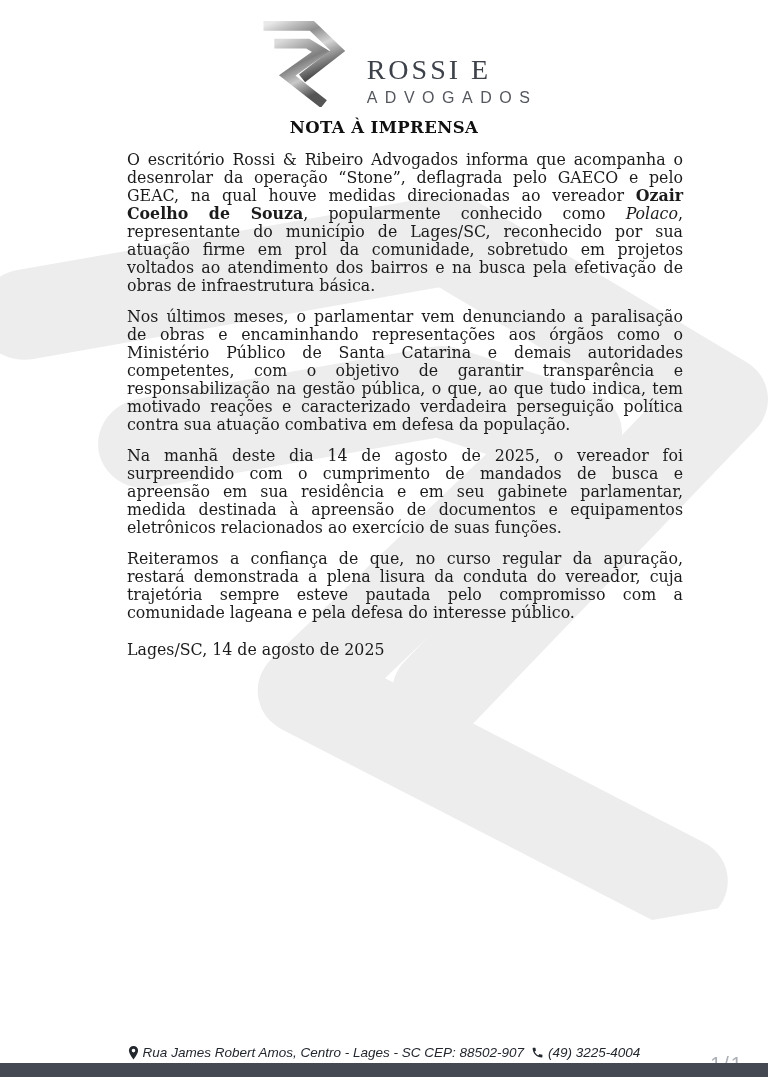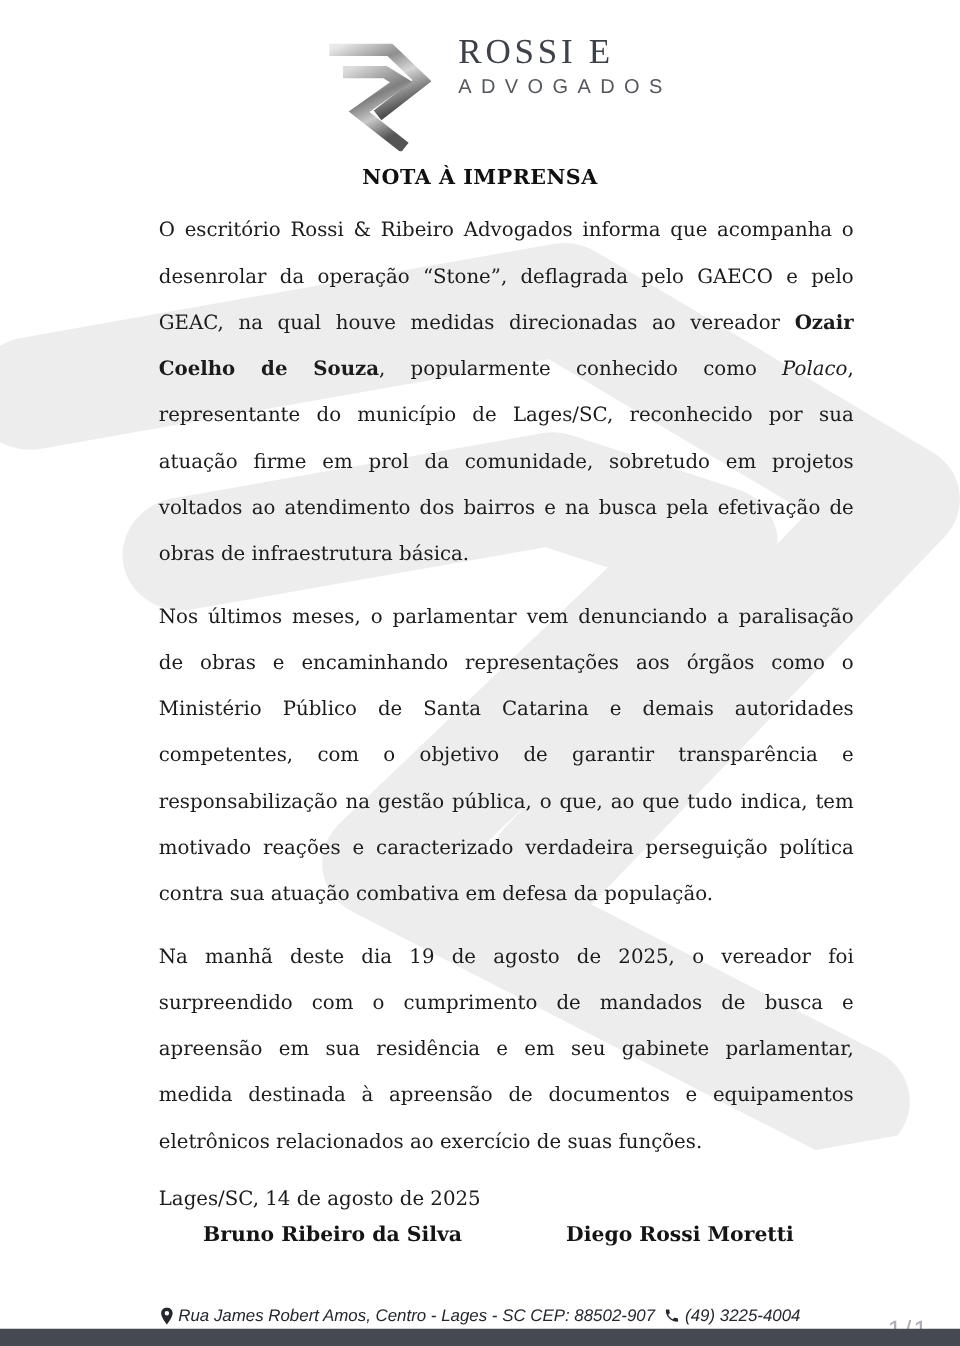--- a/index.html
+++ b/index.html
@@ -19,22 +19,22 @@
     width:880px;height:820px;
     transform:rotate(-10deg);
     z-index:0;
     pointer-events:none;
   }
 
   .content{position:relative;z-index:1;}
 
   
   .logo-block{
-    display:flex;justify-content:center;align-items:flex-start;
-    gap:8px;padding-top:27px;margin-left:24px;
+    display:flex;justify-content:center;align-items:flex-end;
+    gap:8px;padding-top:13px;margin-left:24px;
   }
   .logo-mark{width:104px;height:94px;flex:none;}
   .logo-text{display:flex;flex-direction:column;}
   .logo-name{
     font-family:"Liberation Serif",serif;
     font-size:28px;letter-spacing:3px;
     color:#3d4149;line-height:1.07;font-weight:400;
   }
   .logo-subtitle{
     font-family:"Liberation Sans",sans-serif;
@@ -46,21 +46,21 @@
     text-align:center;
     font-size:16.5px;font-weight:bold;
     color:#101010;letter-spacing:.4px;
     margin:11px 0 0 0;
   }
 
   
   .body-text{margin:14px 0 0 127px;width:556px;}
   .body-text p{
     font-size:15.8px;
-    line-height:37px;
+    line-height:18px;
     text-align:justify;
     color:#1b1b1b;
     margin:0 0 13px 0;
   }
   .bold-name{font-weight:bold;}
   .italic-alias{font-style:italic;}
 
   .date-line{
     font-size:15.8px;color:#1b1b1b;
     margin:18px 0 10px 0;text-align:left;
@@ -132,34 +132,25 @@
         <span class="logo-name">ROSSI E</span>
         <span class="logo-subtitle">ADVOGADOS</span>
       </div>
     </div>
 
     <h1 class="doc-title">NOTA À IMPRENSA</h1>
 
     <div class="body-text">
       <p><span>O escritório Rossi &amp; Ribeiro Advogados informa que acompanha o desenrolar da operação “Stone”, deflagrada pelo GAECO e pelo GEAC, na qual houve medidas direcionadas ao vereador </span><span class="bold-name">Ozair Coelho de Souza</span><span>, popularmente conhecido como </span><span class="italic-alias">Polaco</span><span>, representante do município de Lages/SC, reconhecido por sua atuação firme em prol da comunidade, sobretudo em projetos voltados ao atendimento dos bairros e na busca pela efetivação de obras de infraestrutura básica.</span></p>
       <p>Nos últimos meses, o parlamentar vem denunciando a paralisação de obras e encaminhando representações aos órgãos como o Ministério Público de Santa Catarina e demais autoridades competentes, com o objetivo de garantir transparência e responsabilização na gestão pública, o que, ao que tudo indica, tem motivado reações e caracterizado verdadeira perseguição política contra sua atuação combativa em defesa da população.</p>
-      <p>Na manhã deste dia 19 de agosto de 2025, o vereador foi surpreendido com o cumprimento de mandados de busca e apreensão em sua residência e em seu gabinete parlamentar, medida destinada à apreensão de documentos e equipamentos eletrônicos relacionados ao exercício de suas funções.</p>
+      <p>Na manhã deste dia 14 de agosto de 2025, o vereador foi surpreendido com o cumprimento de mandados de busca e apreensão em sua residência e em seu gabinete parlamentar, medida destinada à apreensão de documentos e equipamentos eletrônicos relacionados ao exercício de suas funções.</p>
+      <p>Reiteramos a confiança de que, no curso regular da apuração, restará demonstrada a plena lisura da conduta do vereador, cuja trajetória sempre esteve pautada pelo compromisso com a comunidade lageana e pela defesa do interesse público.</p>
       <div class="date-line">Lages/SC, 14 de agosto de 2025</div>
     </div>
 
-    <div class="signatures">
-      <div>
-        <div class="sig-name">Bruno Ribeiro da Silva</div>
-
-      </div>
-      <div>
-        <div class="sig-name">Diego Rossi Moretti</div>
-
-      </div>
-    </div>
 
   </div>
 
   <div class="footer">
     <span class="seg">
       <svg width="11" height="14" viewBox="0 0 11 14" aria-hidden="true">
         <path d="M5.5 0C2.9 0 .9 2 .9 4.6c0 3.4 4.6 9 4.6 9s4.6-5.6 4.6-9C10.1 2 8.1 0 5.5 0zm0 6.4a1.8 1.8 0 1 1 0-3.6 1.8 1.8 0 0 1 0 3.6z" fill="#23272e"></path>
       </svg>
       <span>Rua James Robert Amos, Centro - Lages - SC CEP: 88502-907</span>
     </span>

